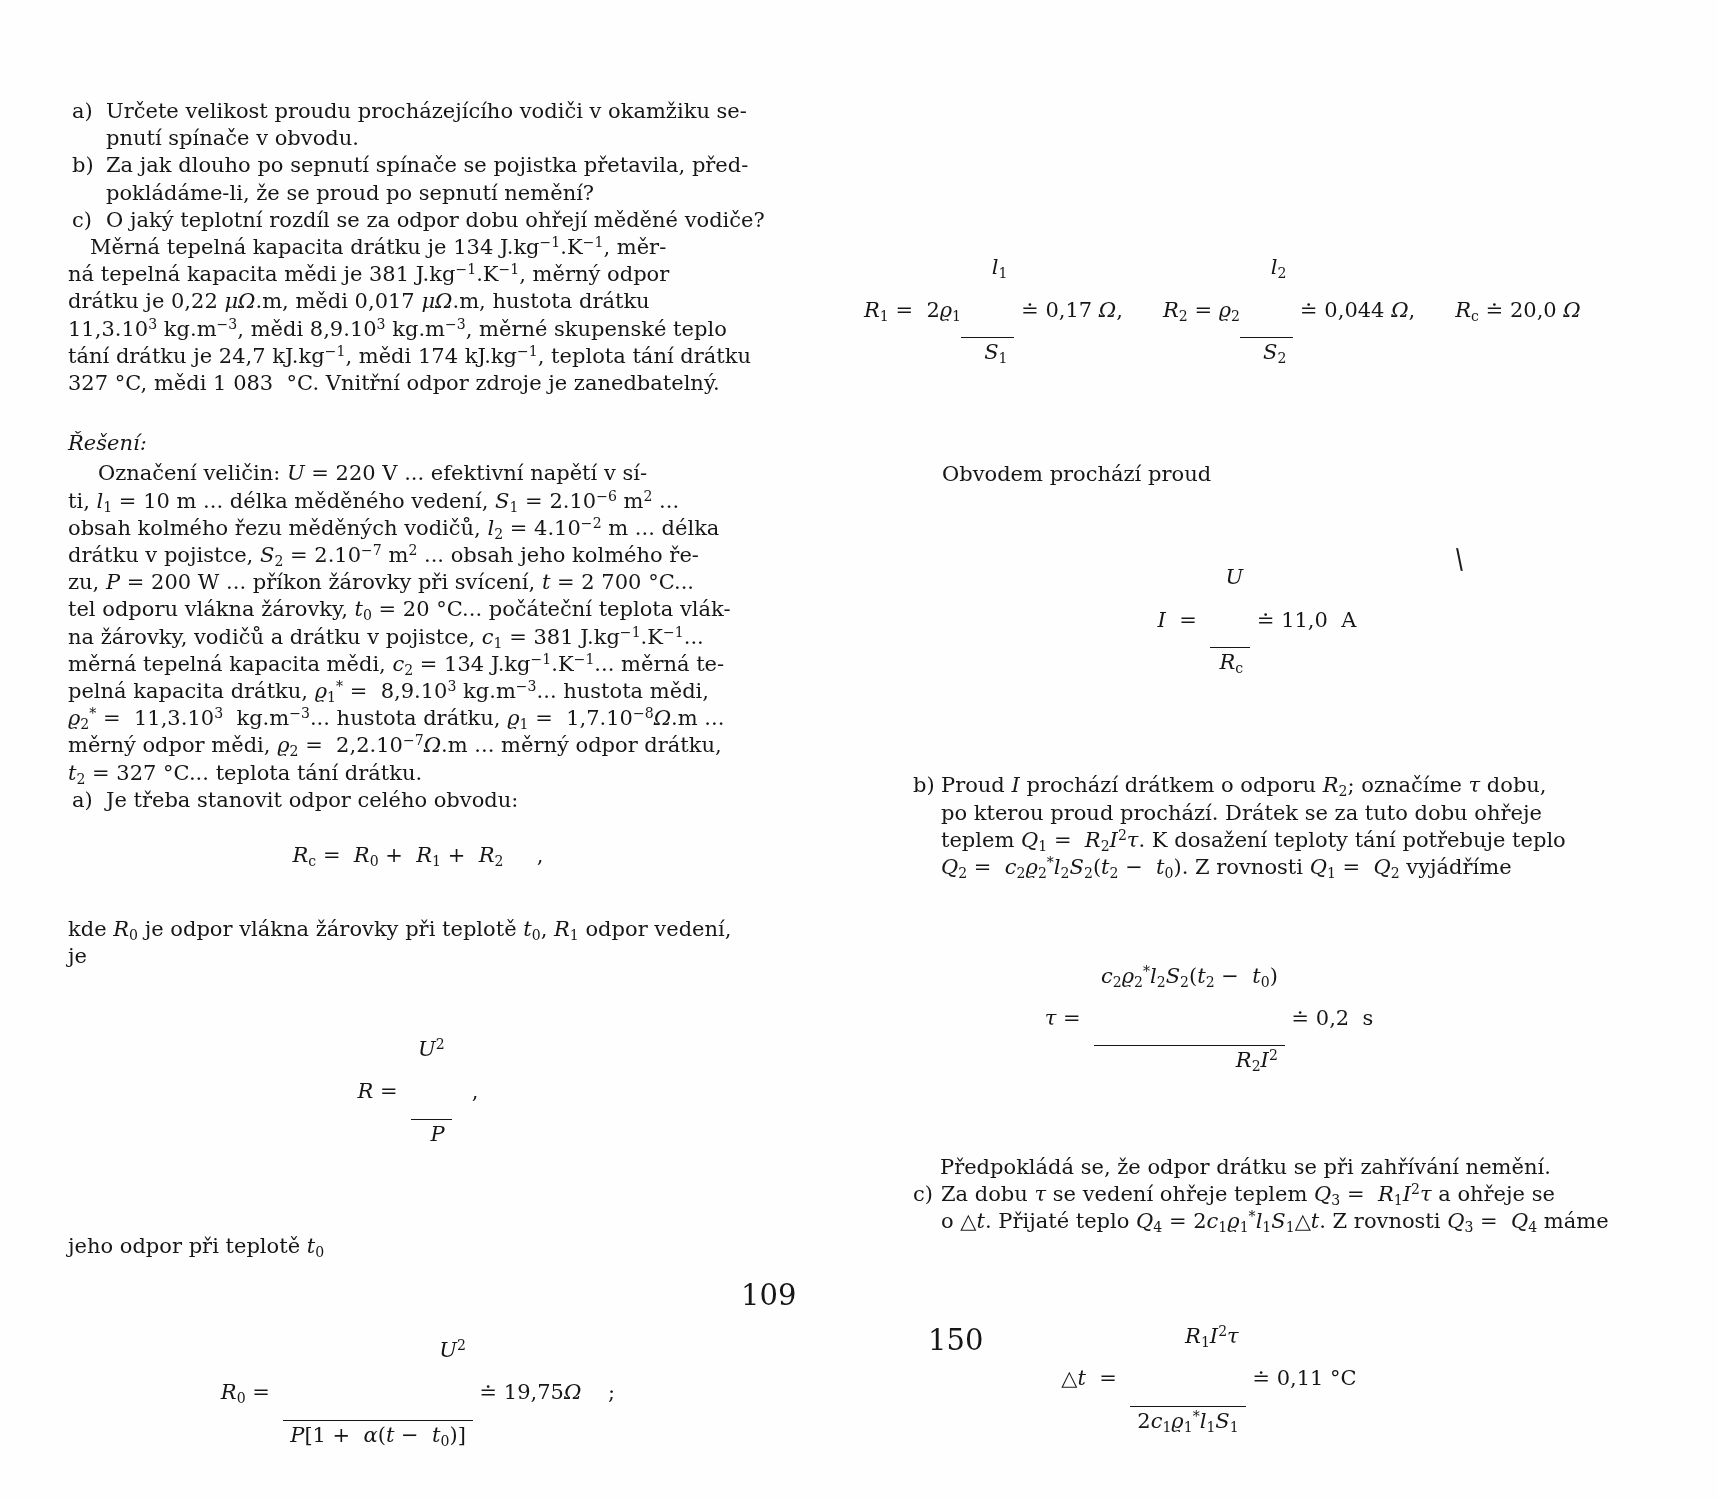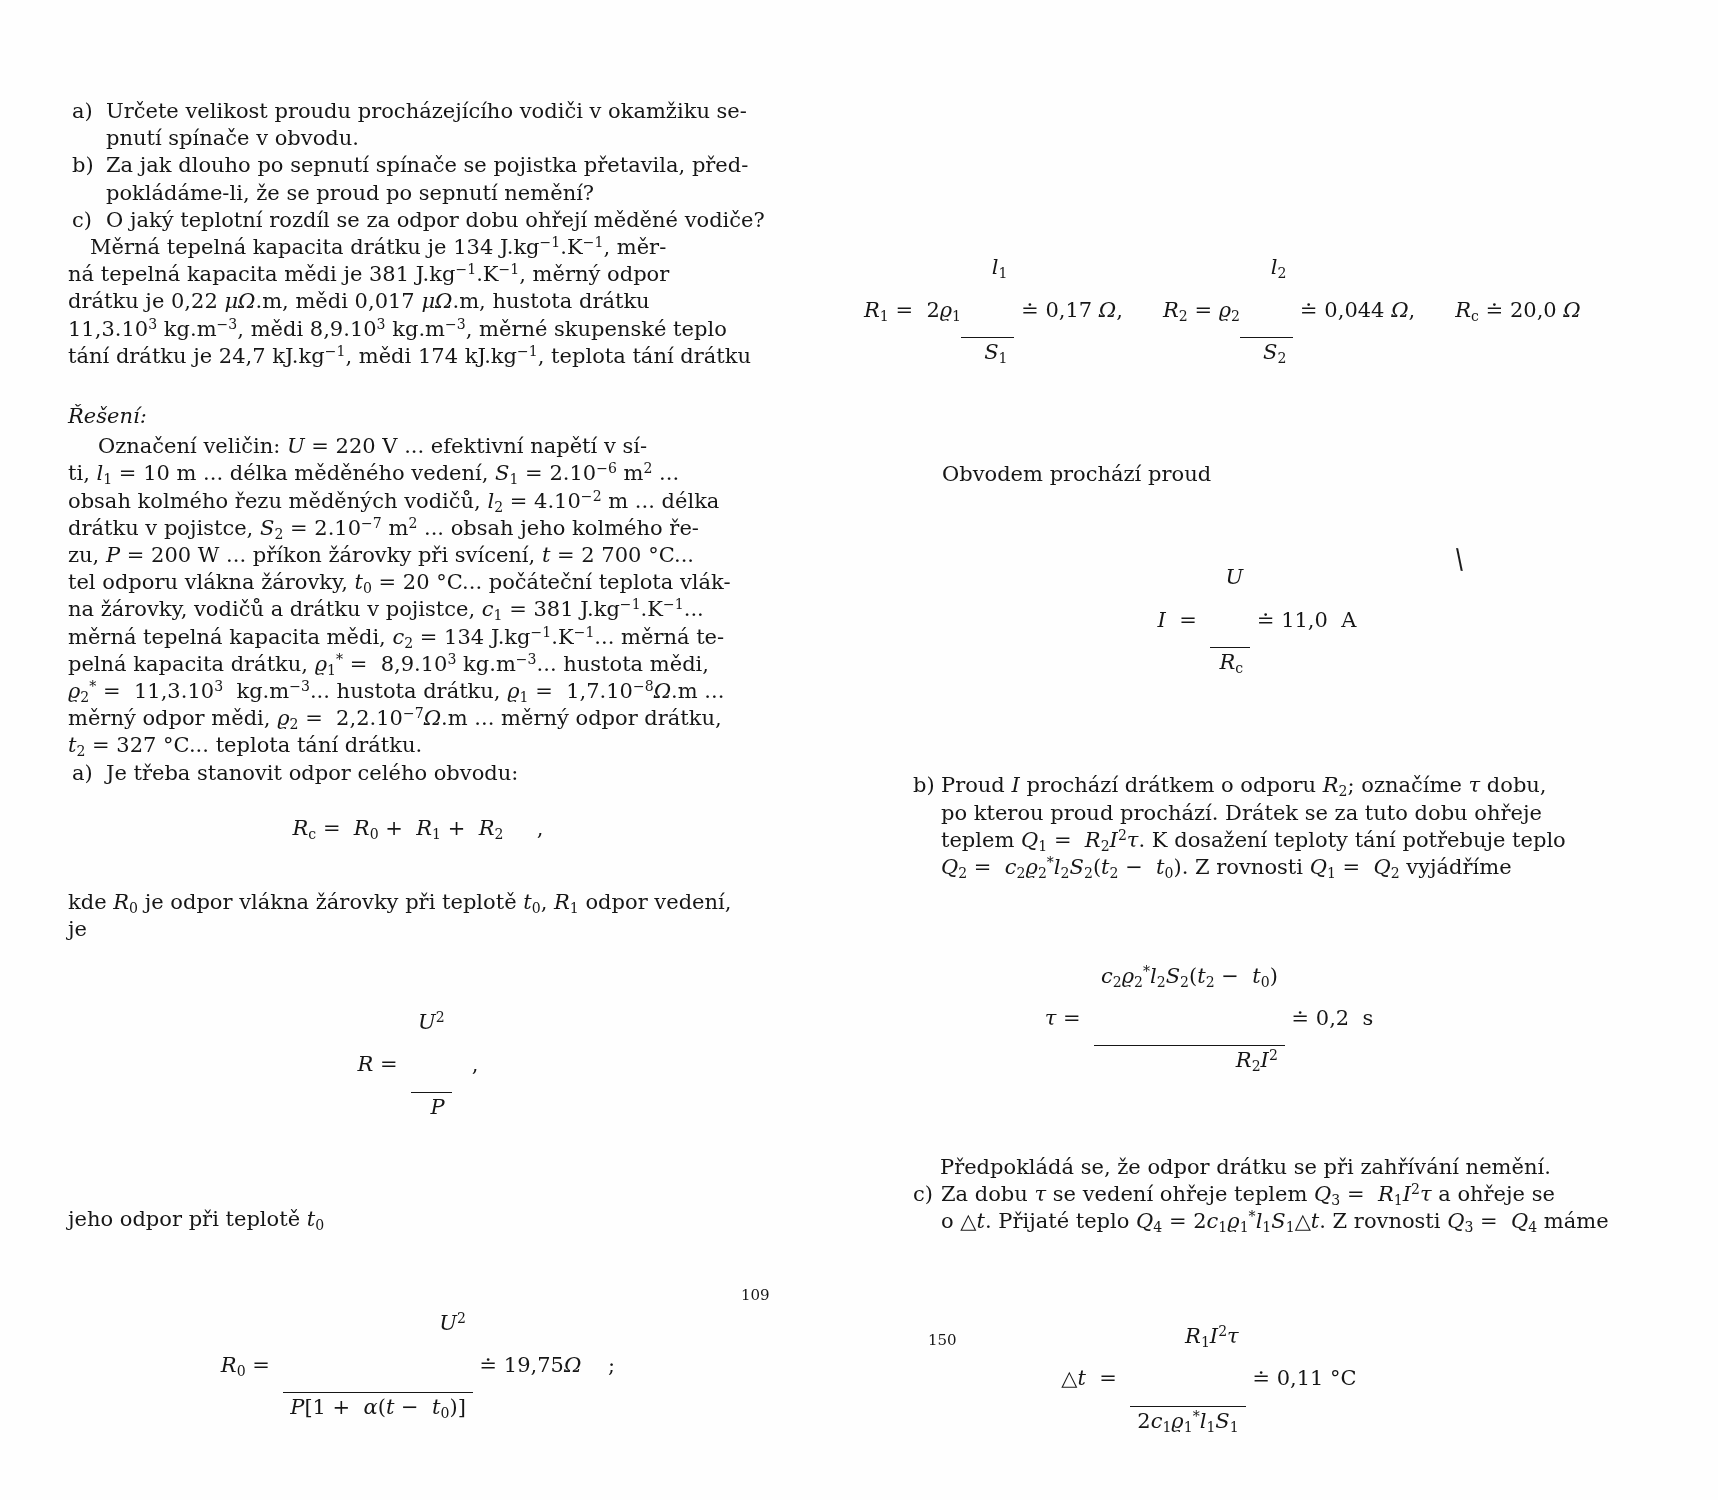--- a/index.html
+++ b/index.html
@@ -34,21 +34,21 @@
   sub { font-size: 67%; vertical-align: -0.25em; line-height: 0; }
   sup { font-size: 67%; vertical-align: 0.5em;  line-height: 0; }
 
   .formula { display: flex; justify-content: center; align-items: center; white-space: pre; }
   .frac { display: inline-block; text-align: right; }
   .frac .fr-n { display: block; padding: 0 7px 1px; }
   .frac .fr-d { display: block; border-top: 1.7px solid #161616; padding: 1px 7px 0; }
   .frow { display: flex; align-items: center; white-space: pre; }
   .italic { font-style: italic; }
 
-  .pagenum { position: absolute; font-size: 15px; }
+  .pagenum { position: absolute; font-size: 29px; }
   #artifact {
     position: absolute; left: 1455px; top: 545px;
     font-size: 27px; transform: rotate(6deg); color: #1c1c1c;
   }
 </style>
 </head>
 <body>
 
 <div class="page" id="pageL">
 
@@ -71,20 +71,21 @@
       <span class="lbl">c)</span>
       <div class="cnt">
         <div class="ln">O jaký teplotní rozdíl se za odpor dobu ohřejí měděné vodiče?</div>
       </div>
     </div>
     <div class="ln pl22">Měrná tepelná kapacita drátku je 134 J.kg<sup>−1</sup>.K<sup>−1</sup>, měr-</div>
     <div class="ln">ná tepelná kapacita mědi je 381 J.kg<sup>−1</sup>.K<sup>−1</sup>, měrný odpor</div>
     <div class="ln">drátku je 0,22 <i>μΩ</i>.m, mědi 0,017 <i>μΩ</i>.m, hustota drátku</div>
     <div class="ln">11,3.10<sup>3</sup> kg.m<sup>−3</sup>, mědi 8,9.10<sup>3</sup> kg.m<sup>−3</sup>, měrné skupenské teplo</div>
     <div class="ln">tání drátku je 24,7 kJ.kg<sup>−1</sup>, mědi 174 kJ.kg<sup>−1</sup>, teplota tání drátku</div>
+    <div class="ln">327 °C, mědi 1 083  °C. Vnitřní odpor zdroje je zanedbatelný.</div>
   </div>
 
   <div class="ln italic" style="margin-top:33px">Řešení:</div>
 
   <div style="margin-top:3px">
     <div class="ln pl30">Označení veličin: <i>U</i> = 220 V ... efektivní napětí v sí-</div>
     <div class="ln">ti, <i>l</i><sub>1</sub> = 10 m ... délka měděného vedení, <i>S</i><sub>1</sub> = 2.10<sup>−6</sup> m<sup>2</sup> ...</div>
     <div class="ln">obsah kolmého řezu měděných vodičů, <i>l</i><sub>2</sub> = 4.10<sup>−2</sup> m ... délka</div>
     <div class="ln">drátku v pojistce, <i>S</i><sub>2</sub> = 2.10<sup>−7</sup> m<sup>2</sup> ... obsah jeho kolmého ře-</div>
     <div class="ln">zu, <i>P</i> = 200 W ... příkon žárovky při svícení, <i>t</i> = 2 700 °C...</div>

